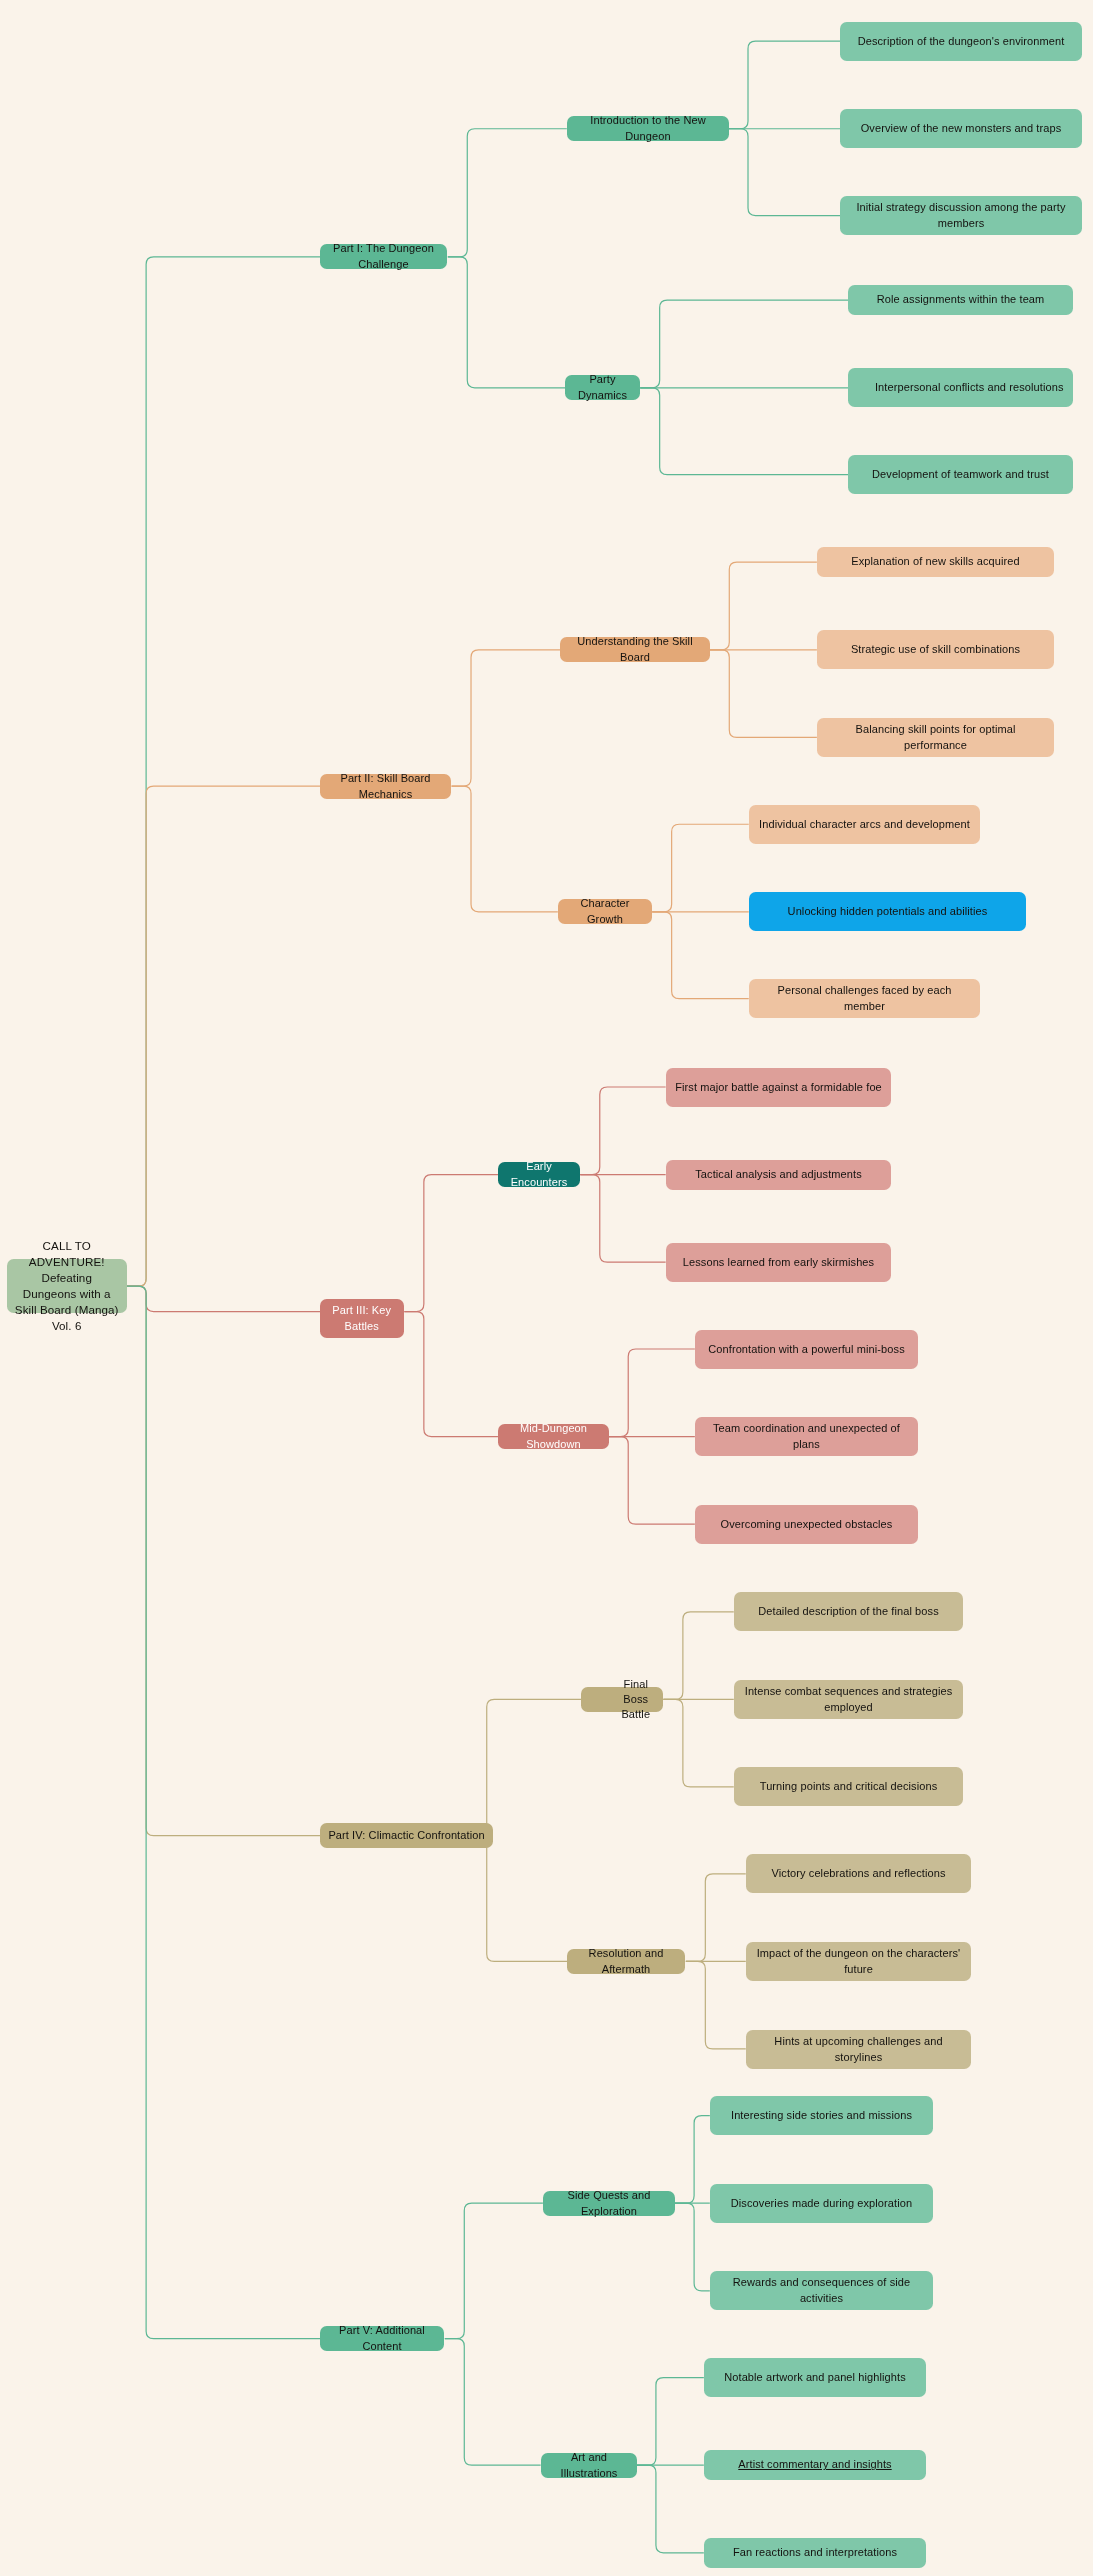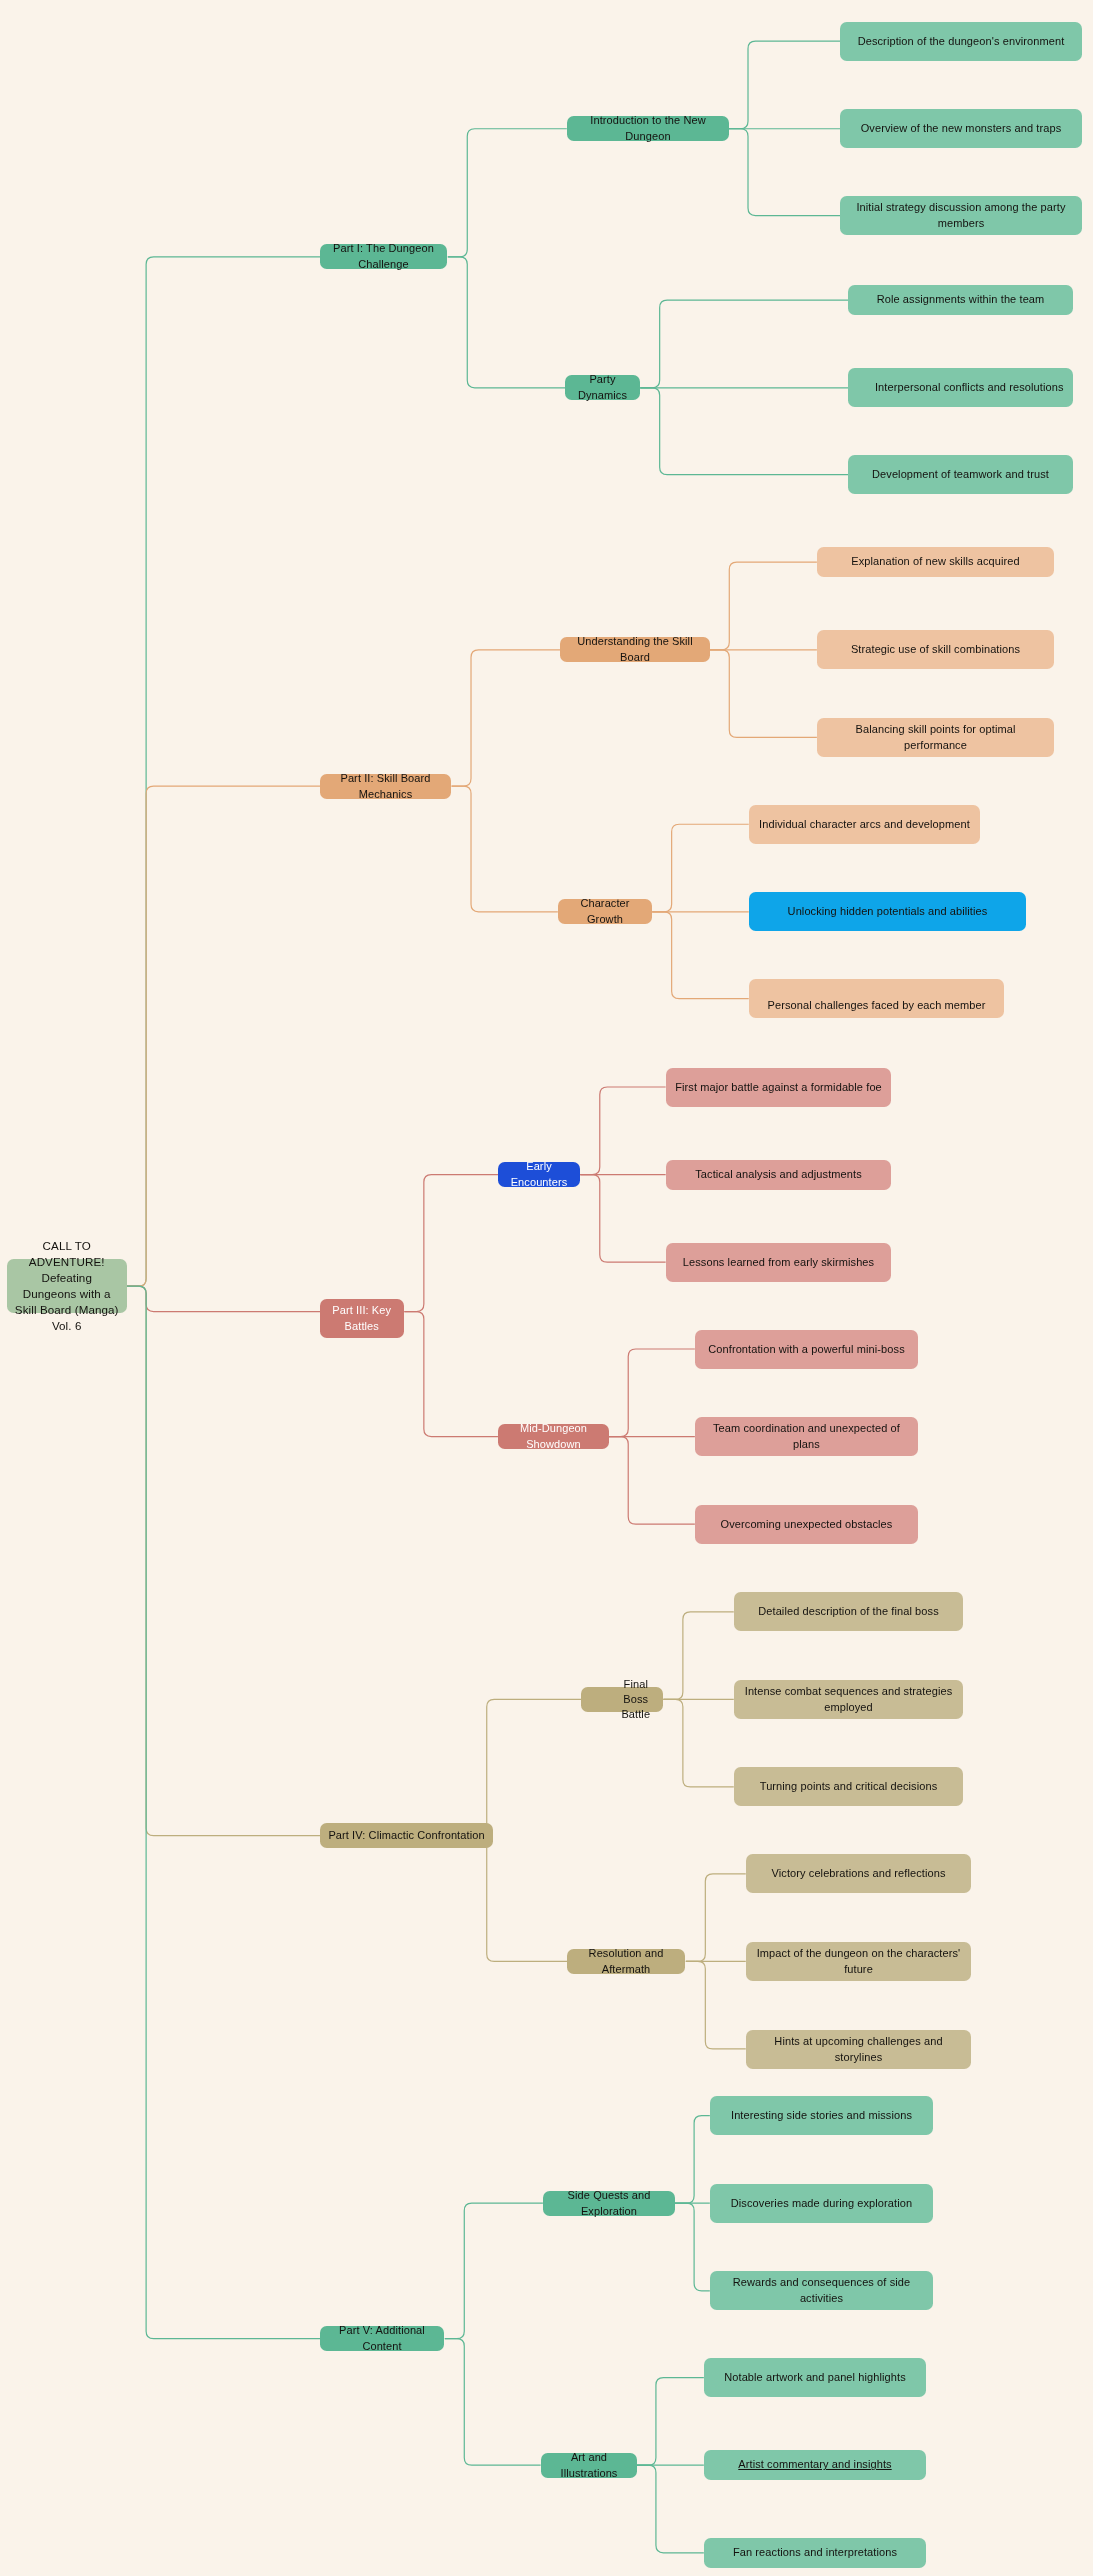--- a/index.html
+++ b/index.html
@@ -131,27 +131,27 @@
     </div>
     <div class="node l2" style="left: 558px; top: 899px; width: 94px; min-height: 25px; height: 25px; background: rgb(227, 168, 119); color: rgb(20, 18, 15); font-size: 11px;">
       <span>Character Growth</span>
     </div>
     <div class="node l3" style="left: 749px; top: 805px; width: 231px; min-height: 39px; height: 39px; background: rgb(238, 195, 161); color: rgb(20, 18, 15); font-size: 11px;">
       <span>Individual character arcs and development</span>
     </div>
     <div class="node l3" style="left: 749px; top: 892px; width: 277px; min-height: 39px; height: 39px; background: #0ea5e9; color: rgb(20, 18, 15); font-size: 11px;">
       <span>Unlocking hidden potentials and abilities</span>
     </div>
-    <div class="node l3" style="left: 749px; top: 979px; width: 255px; min-height: 39px; height: 39px; background: rgb(238, 195, 161); color: rgb(20, 18, 15); font-size: 11px; align-items: flex-end;">
+    <div class="node l3" style="left: 749px; top: 979px; width: 231px; min-height: 39px; height: 39px; background: rgb(238, 195, 161); color: rgb(20, 18, 15); font-size: 11px;">
       <span>Personal challenges faced by each member</span>
     </div>
     <div class="node l1" style="left: 320px; top: 1299px; width: 84px; min-height: 25px; height: 39px; background: rgb(204, 122, 114); color: rgb(255, 255, 255); font-size: 11px; padding-left: 7px;">
       <span>Part III: Key Battles</span>
     </div>
-    <div class="node l2" style="left: 498px; top: 1162px; width: 82px; min-height: 25px; height: 25px; background: #1d4ed8; color: rgb(255, 255, 255); font-size: 11px;">
+    <div class="node l2" style="left: 498px; top: 1162px; width: 82px; min-height: 25px; height: 25px; background: #0f766e; color: rgb(255, 255, 255); font-size: 11px;">
       <span>Early Encounters</span>
     </div>
     <div class="node l3" style="left: 666px; top: 1068px; width: 225px; min-height: 39px; height: 39px; background: rgb(221, 159, 153); color: rgb(20, 18, 15); font-size: 11px;">
       <span>First major battle against a formidable foe</span>
     </div>
     <div class="node l3" style="left: 666px; top: 1160px; width: 225px; min-height: 30px; height: 30px; background: rgb(221, 159, 153); color: rgb(20, 18, 15); font-size: 11px;">
       <span>Tactical analysis and adjustments</span>
     </div>
     <div class="node l3" style="left: 666px; top: 1243px; width: 225px; min-height: 39px; height: 39px; background: rgb(221, 159, 153); color: rgb(20, 18, 15); font-size: 11px;">
       <span>Lessons learned from early skirmishes</span>

